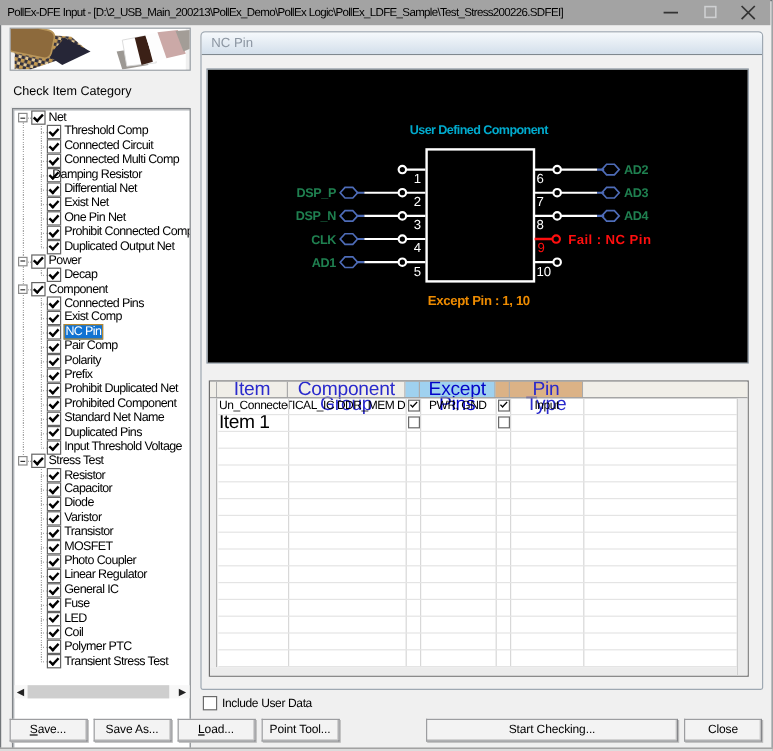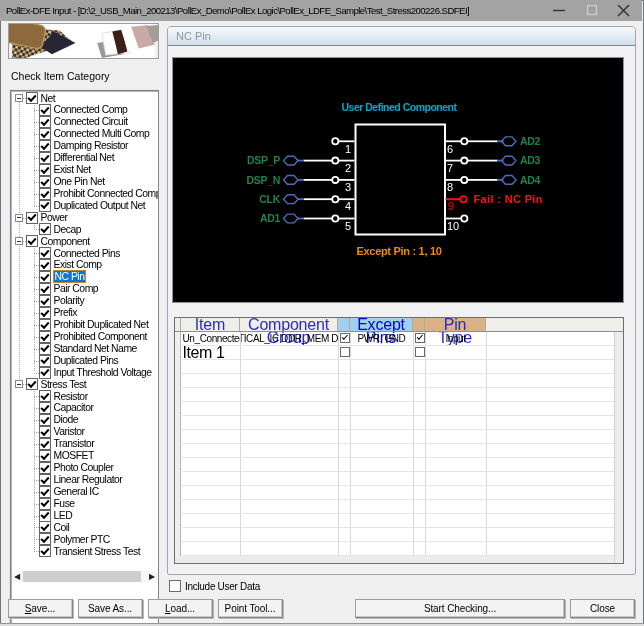--- a/index.html
+++ b/index.html
@@ -93,27 +93,27 @@
     <div class="tl tlh" style="left:23px;top:412.6px;width:5.5px;height:1px"></div>
     <div class="tl tlh" style="left:23px;top:424.5px;width:5.5px;height:1px"></div>
     <div class="tl tlh" style="left:23px;top:436.4px;width:5.5px;height:1px"></div>
     <div class="tl tlh" style="left:23px;top:448.3px;width:5.5px;height:1px"></div>
     <div class="tl tlh" style="left:23px;top:460.3px;width:5.5px;height:1px"></div>
     <div class="exp" style="left:4.5px;top:3.3px"></div>
     <div class="tl tlh" style="left:12.5px;top:7.3px;width:3px;height:1px"></div>
     <div class="ck" style="left:15.5px;top:1.3px"></div>
     <div class="lbl" style="left:30px;top:1.5px">Net</div>
     <div class="ck" style="left:28px;top:13.2px"></div>
-    <div class="lbl" style="left:43px;top:13.4px">Connected Comp</div>
+    <div class="lbl" style="left:43px;top:13.4px">Threshold Comp</div>
     <div class="ck" style="left:28px;top:25.1px"></div>
     <div class="lbl" style="left:43px;top:25.3px">Connected Circuit</div>
     <div class="ck" style="left:28px;top:37.1px"></div>
     <div class="lbl" style="left:43px;top:37.3px">Connected Multi Comp</div>
     <div class="ck" style="left:28px;top:49.0px"></div>
-    <div class="lbl" style="left:43px;top:49.2px">Damping Resistor</div>
+    <div class="lbl" style="left:33px;top:49.2px">Damping Resistor</div>
     <div class="ck" style="left:28px;top:60.9px"></div>
     <div class="lbl" style="left:43px;top:61.1px">Differential Net</div>
     <div class="ck" style="left:28px;top:72.8px"></div>
     <div class="lbl" style="left:43px;top:73.0px">Exist Net</div>
     <div class="ck" style="left:28px;top:84.7px"></div>
     <div class="lbl" style="left:43px;top:84.9px">One Pin Net</div>
     <div class="ck" style="left:28px;top:96.7px"></div>
     <div class="lbl" style="left:43px;top:96.9px">Prohibit Connected Comp</div>
     <div class="ck" style="left:28px;top:108.6px"></div>
     <div class="lbl" style="left:43px;top:108.8px">Duplicated Output Net</div>

